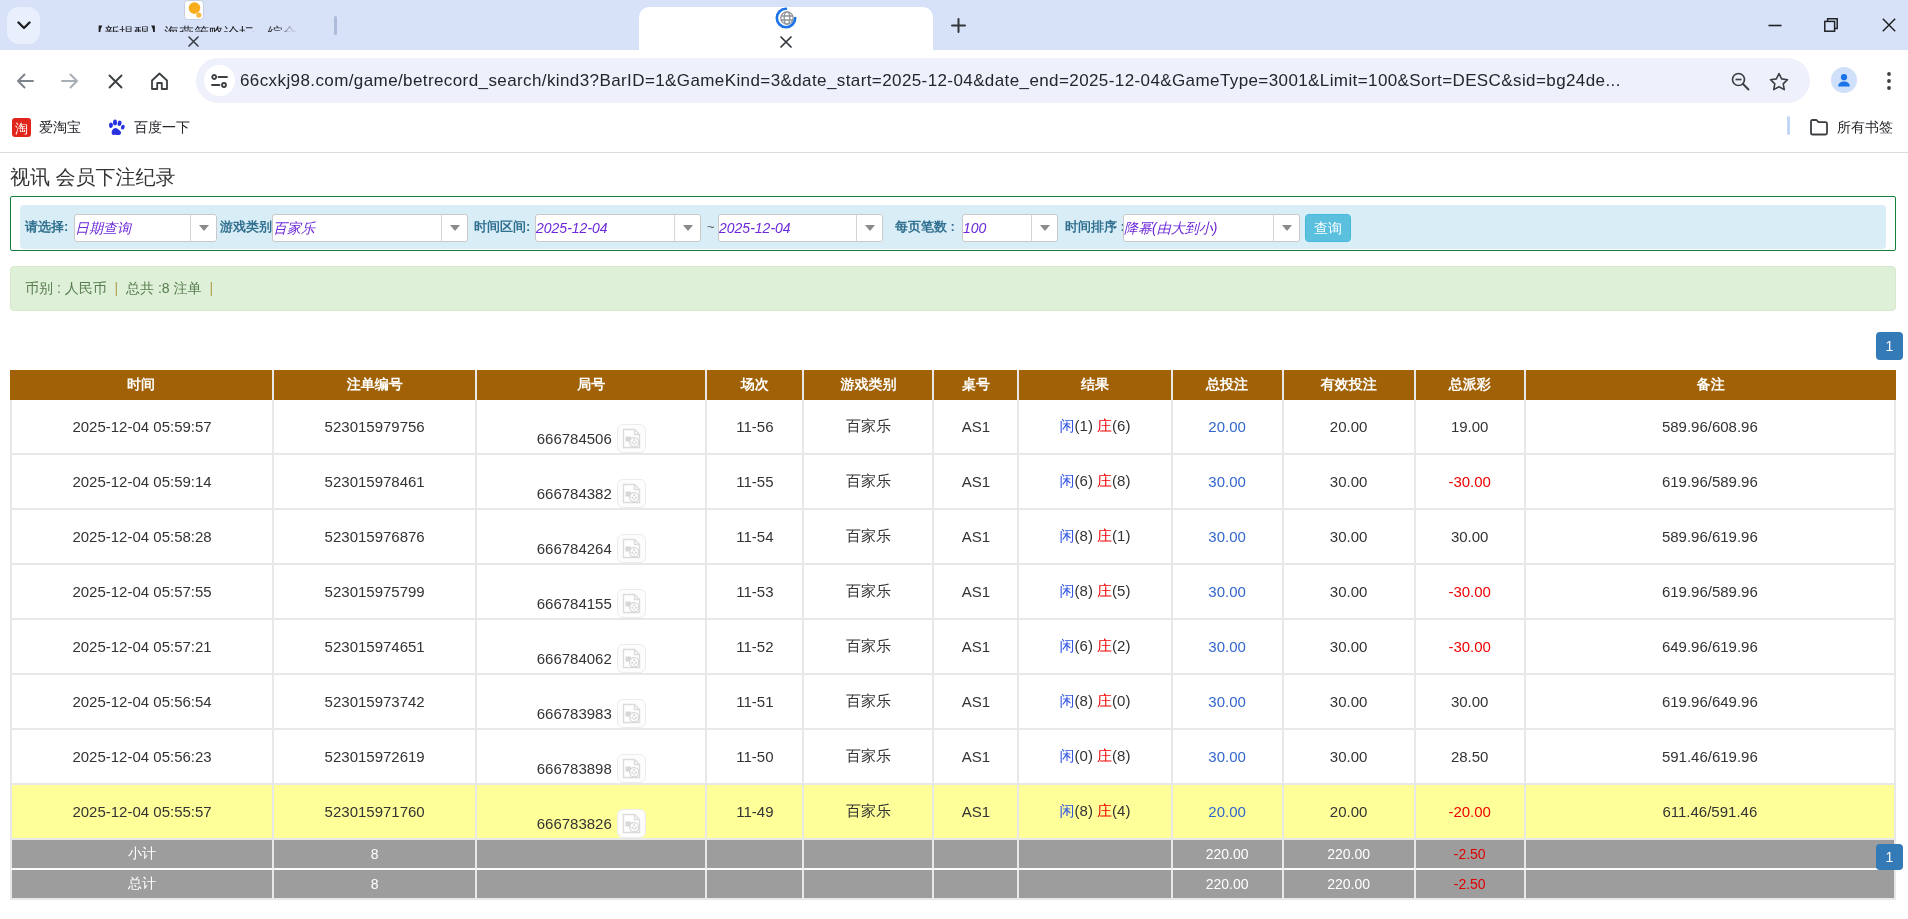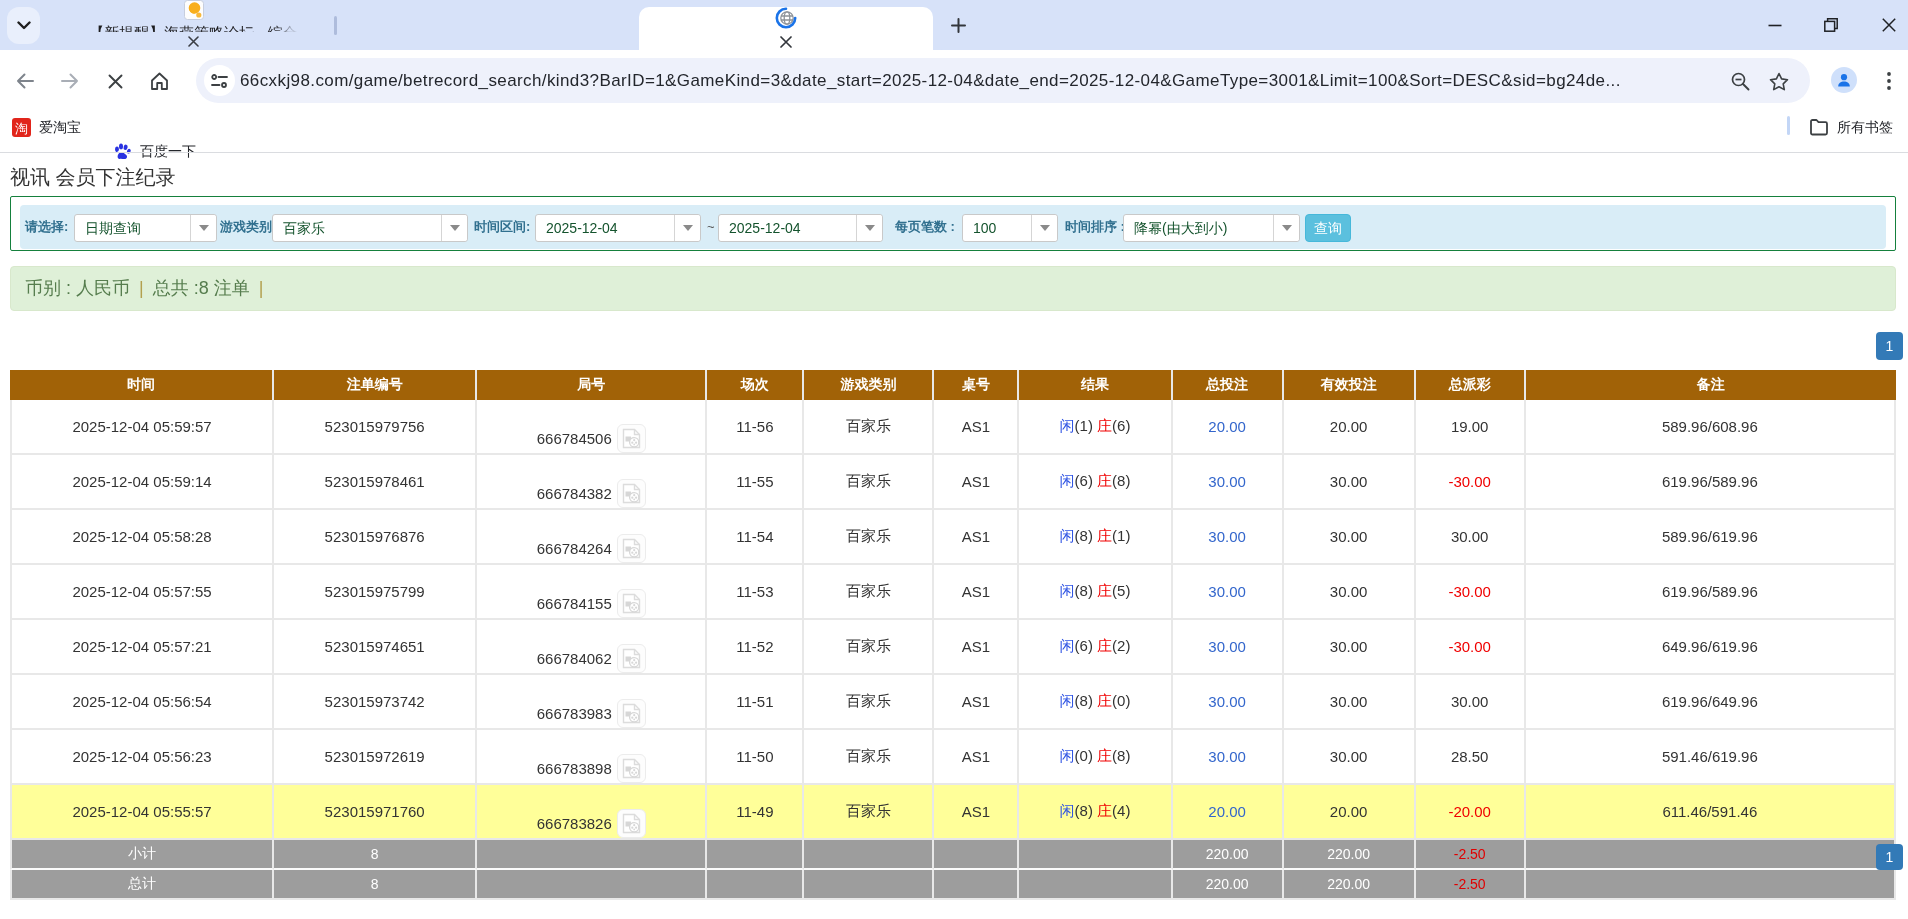--- a/index.html
+++ b/index.html
@@ -46,26 +46,26 @@
   .bm-item { position:absolute; top:7px; height:25px; display:flex; align-items:center; gap:8px; font-size:14px; color:#24262b; }
   .bm-sep { position:absolute; left:1787px; top:8px; width:3px; height:19px; background:#c3d6f6; border-radius:2px; }
   #chrome-divider { position:absolute; left:0; top:152px; width:1908px; height:1px; background:#dadce0; }
 
   
   #page-title { position:absolute; left:10px; top:164px; font-size:20px; color:#333; font-weight:400; }
   #filter-wrap { position:absolute; left:10px; top:196px; width:1886px; height:55px; background:#fff; border:1px solid #15803d; border-radius:2px; }
   #filter-bar { position:absolute; left:9px; top:8px; width:1866px; height:44px; background:#d9edf7; border-radius:4px; }
   .f-label { position:absolute; top:0; height:44px; line-height:44px; font-size:13px; font-weight:bold; color:#31708f; white-space:nowrap; }
   .combo { position:absolute; top:9px; height:28px; background:#fff; border:1px solid #c9c9c9; border-radius:3px; display:flex; }
-  .combo .c-val { flex:1 1 auto; line-height:26px; font-size:14px; color:#14532d; padding-left:10px; white-space:nowrap; overflow:hidden; }
+  .combo .c-val { flex:1 1 auto; line-height:26px; font-size:14px; color:#6d28d9; white-space:nowrap; overflow:hidden;font-style:italic; }
   .combo .c-btn { flex:0 0 26px; border-left:1px solid #d5d5d5; display:flex; align-items:center; justify-content:center; border-radius:0 3px 3px 0; background:#fff; }
   .tri-down { width:0; height:0; border-left:5px solid transparent; border-right:5px solid transparent; border-top:6px solid #8a8a8a; }
   #btn-search { position:absolute; left:1285px; top:9px; width:46px; height:28px; background:#5bc0de; border:1px solid #46b8da; border-radius:4px; color:#fff; font-size:14px; text-align:center; line-height:26px; }
 
-  #summary-bar { position:absolute; left:10px; top:266px; width:1886px; height:45px; background:#dff0d8; border:1px solid #d8e8cc; border-radius:4px; font-size:18px; }
+  #summary-bar { position:absolute; left:10px; top:266px; width:1886px; height:45px; background:#dff0d8; border:1px solid #d8e8cc; border-radius:4px; font-size:14px; }
   #summary-left { position:absolute; left:14px; top:0; height:43px; line-height:43px; color:#567d4e; }
   #summary-left .pipe { color:#b3a04f; padding:0 4px; }
   #summary-right { position:absolute; right:12px; top:0; height:43px; line-height:43px; color:#e60000; }
 
   .pager { position:absolute; width:27px; background:#337ab7; border-radius:4px; color:#fff; font-size:14px; text-align:center; }
   #pager-top { left:1876px; top:332px; height:28px; line-height:28px; }
   #pager-bottom { left:1876px; top:844px; height:26px; line-height:26px; }
 
   #bet-table { position:absolute; left:10px; top:370px; width:1886px; border-collapse:separate; border-spacing:0; table-layout:fixed; }
   #bet-table th { background:#a16207; color:#fff; font-weight:bold; font-size:14px; height:30px; border-right:2px solid #e8e8e8; padding:0; text-align:center; }
@@ -230,21 +230,21 @@
 </div>
 
 <div id="bookmarks">
   <div class="bm-item" style="left:12px;">
     <svg width="19" height="19" viewBox="0 0 19 19">
         <rect x="0" y="0" width="19" height="19" rx="3" fill="#e1251b"></rect>
         <text x="9.5" y="14.5" font-size="13" fill="#fff" text-anchor="middle" font-family="'Liberation Sans',sans-serif">淘</text>
       </svg>
     <span>爱淘宝</span>
   </div>
-  <div class="bm-item" style="left:113px;margin-top:24px;">
+  <div class="bm-item" style="left:107px;">
     <svg width="19" height="19" viewBox="0 0 19 19">
         <g fill="#2932e1">
           <ellipse cx="4" cy="7.2" rx="1.9" ry="2.8"></ellipse>
           <ellipse cx="8" cy="4.4" rx="2" ry="2.9"></ellipse>
           <ellipse cx="12.6" cy="5.3" rx="2" ry="2.7" transform="rotate(15 12.6 5.3)"></ellipse>
           <ellipse cx="15.8" cy="9.2" rx="1.8" ry="2.4" transform="rotate(25 15.8 9.2)"></ellipse>
           <path d="M5.3 12.2 C6.8 9.8 8.5 9.3 10.3 10.6 C11.2 11.3 12.2 12.3 13.3 13.1 C14.6 14.1 14.2 16.6 12.4 17 C10.5 17.4 8.6 16.5 6.8 16.9 C4.9 17.3 3.9 14.5 5.3 12.2 Z"></path>
         </g>
       </svg>
     <span>百度一下</span>

